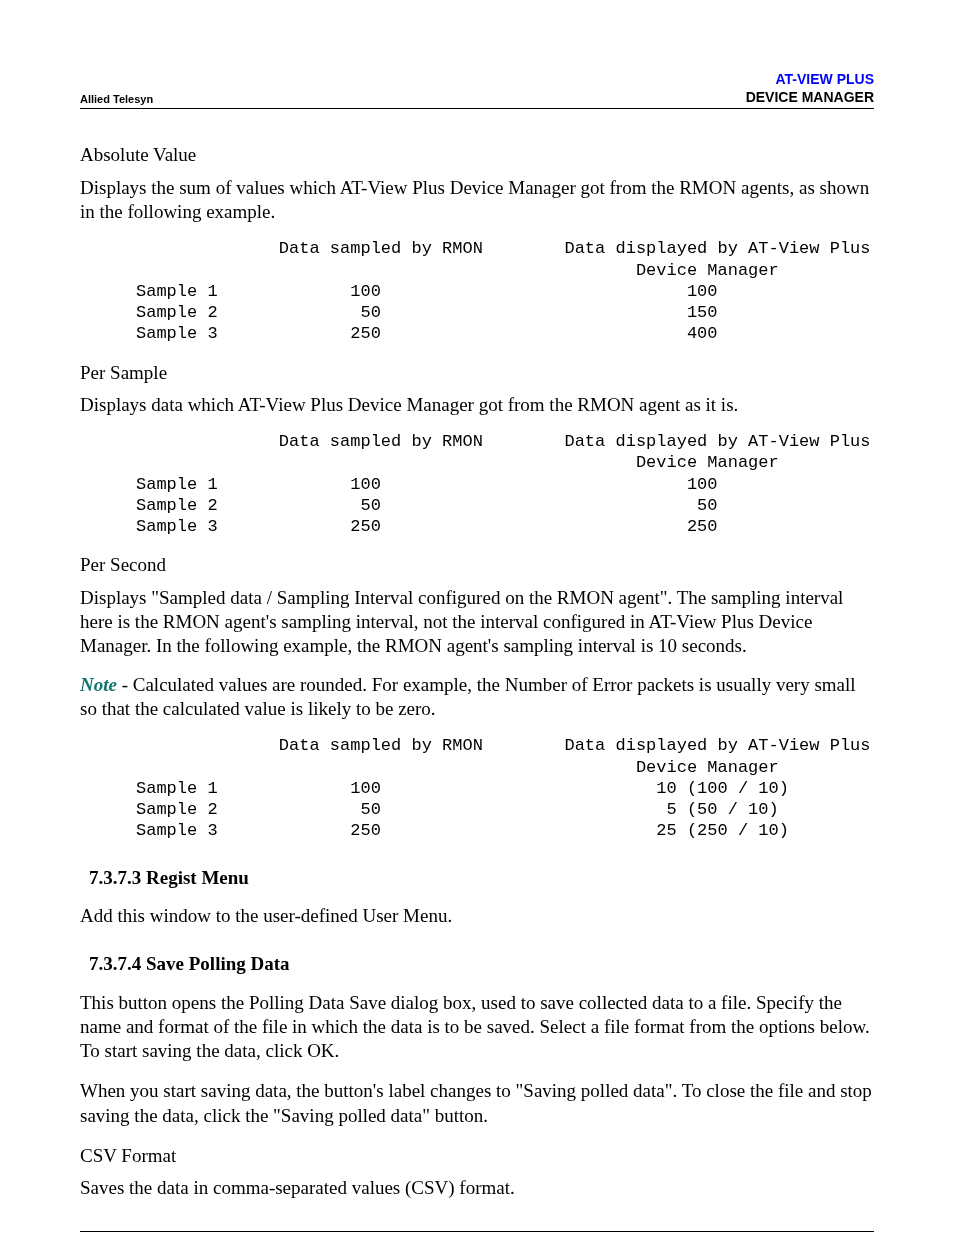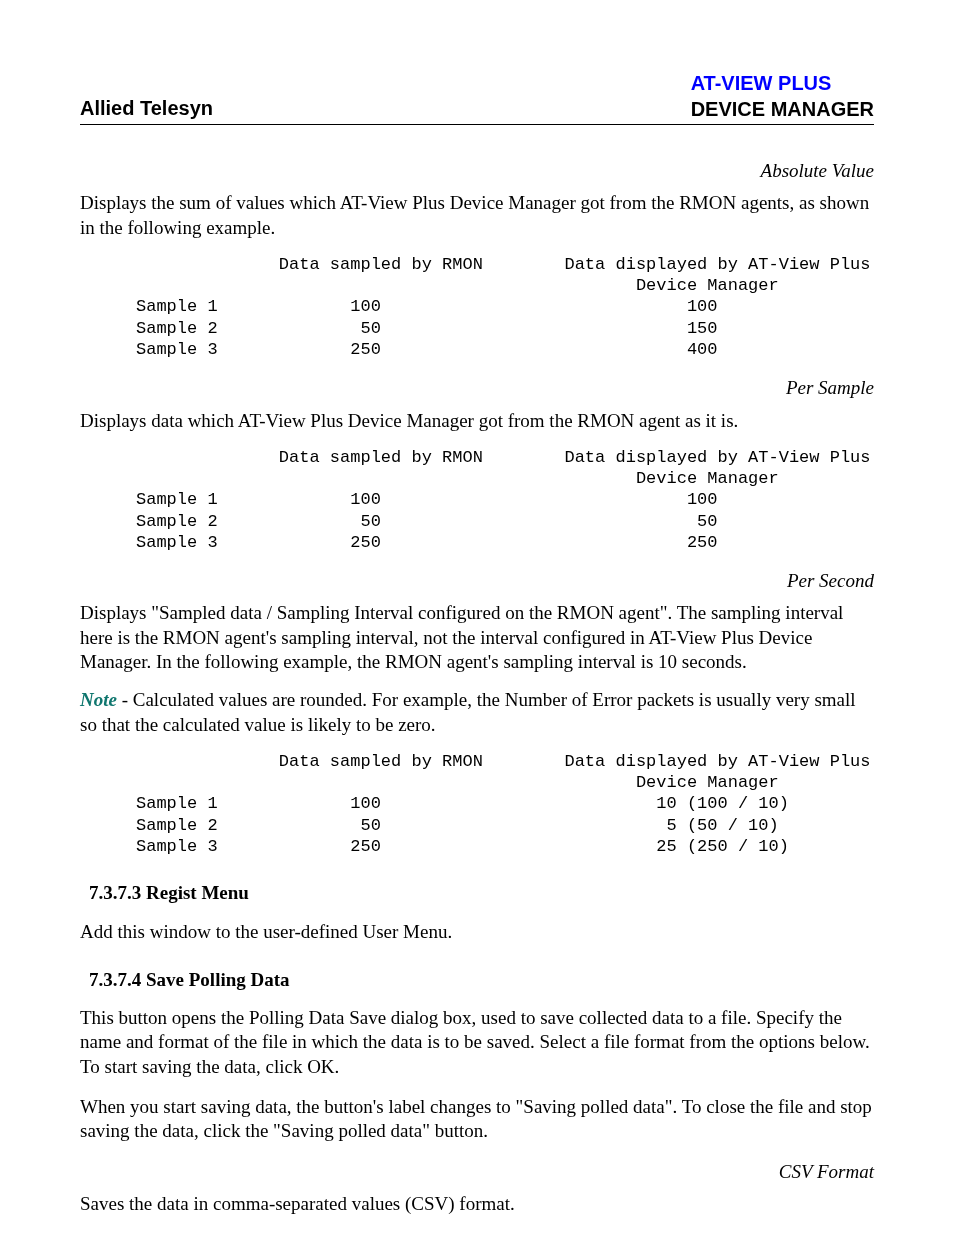--- a/index.html
+++ b/index.html
@@ -17,33 +17,32 @@
     display: flex;
     justify-content: space-between;
     align-items: flex-end;
     border-bottom: 1.5px solid #000;
     padding-bottom: 2px;
     margin-bottom: 34px;
   }
   .header-left {
     font-family: Verdana, Arial, sans-serif;
     font-weight: bold;
-    font-size: 20px;
+    font-size: 11px;
   }
   .header-right {
     font-family: Verdana, Arial, sans-serif;
     font-weight: bold;
-    font-size: 20px;
+    font-size: 14px;
+    text-align: right;
     line-height: 1.3;
   }
   .header-right .product { color: #0000ff; }
   .section-label {
-    font-style: italic;
     margin: 0;
-    text-align: right;
   }
   .indent {
     margin-left: 54px;
   }
   .para {
     margin: 8px 0 14px 0;
   }
   .mono-table {
     font-family: "Courier New", Courier, monospace;
     font-size: 17px;

